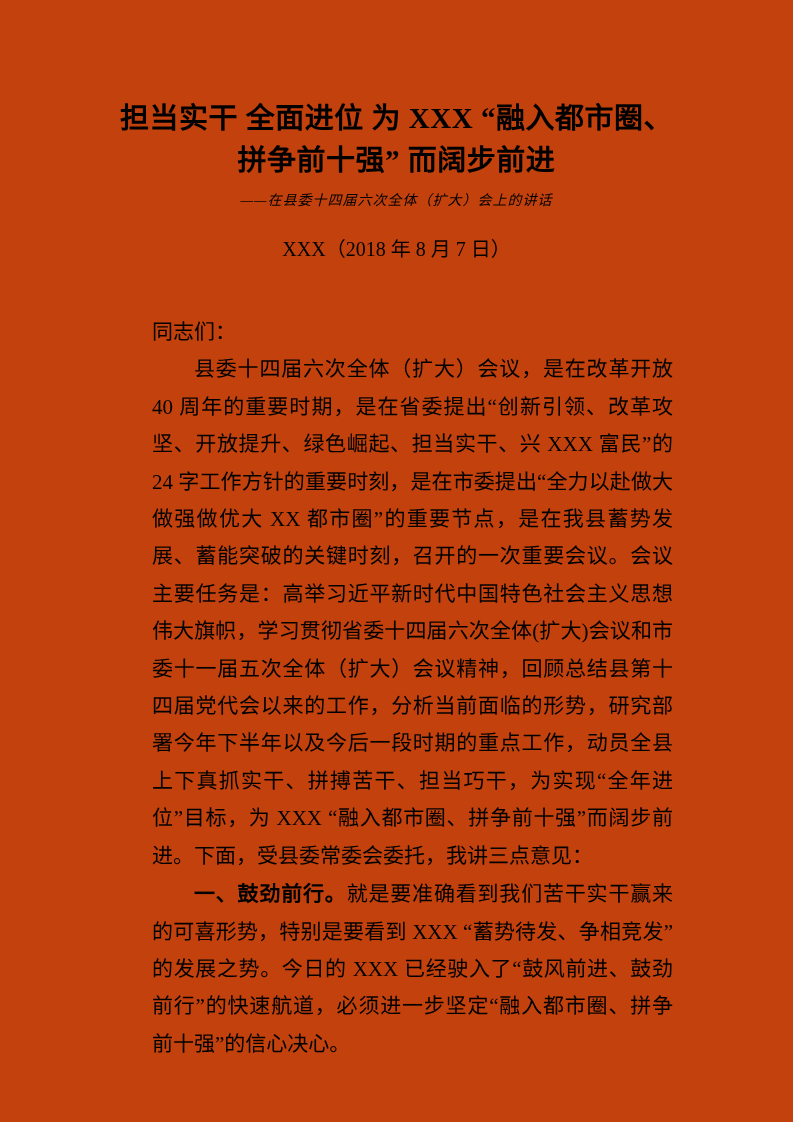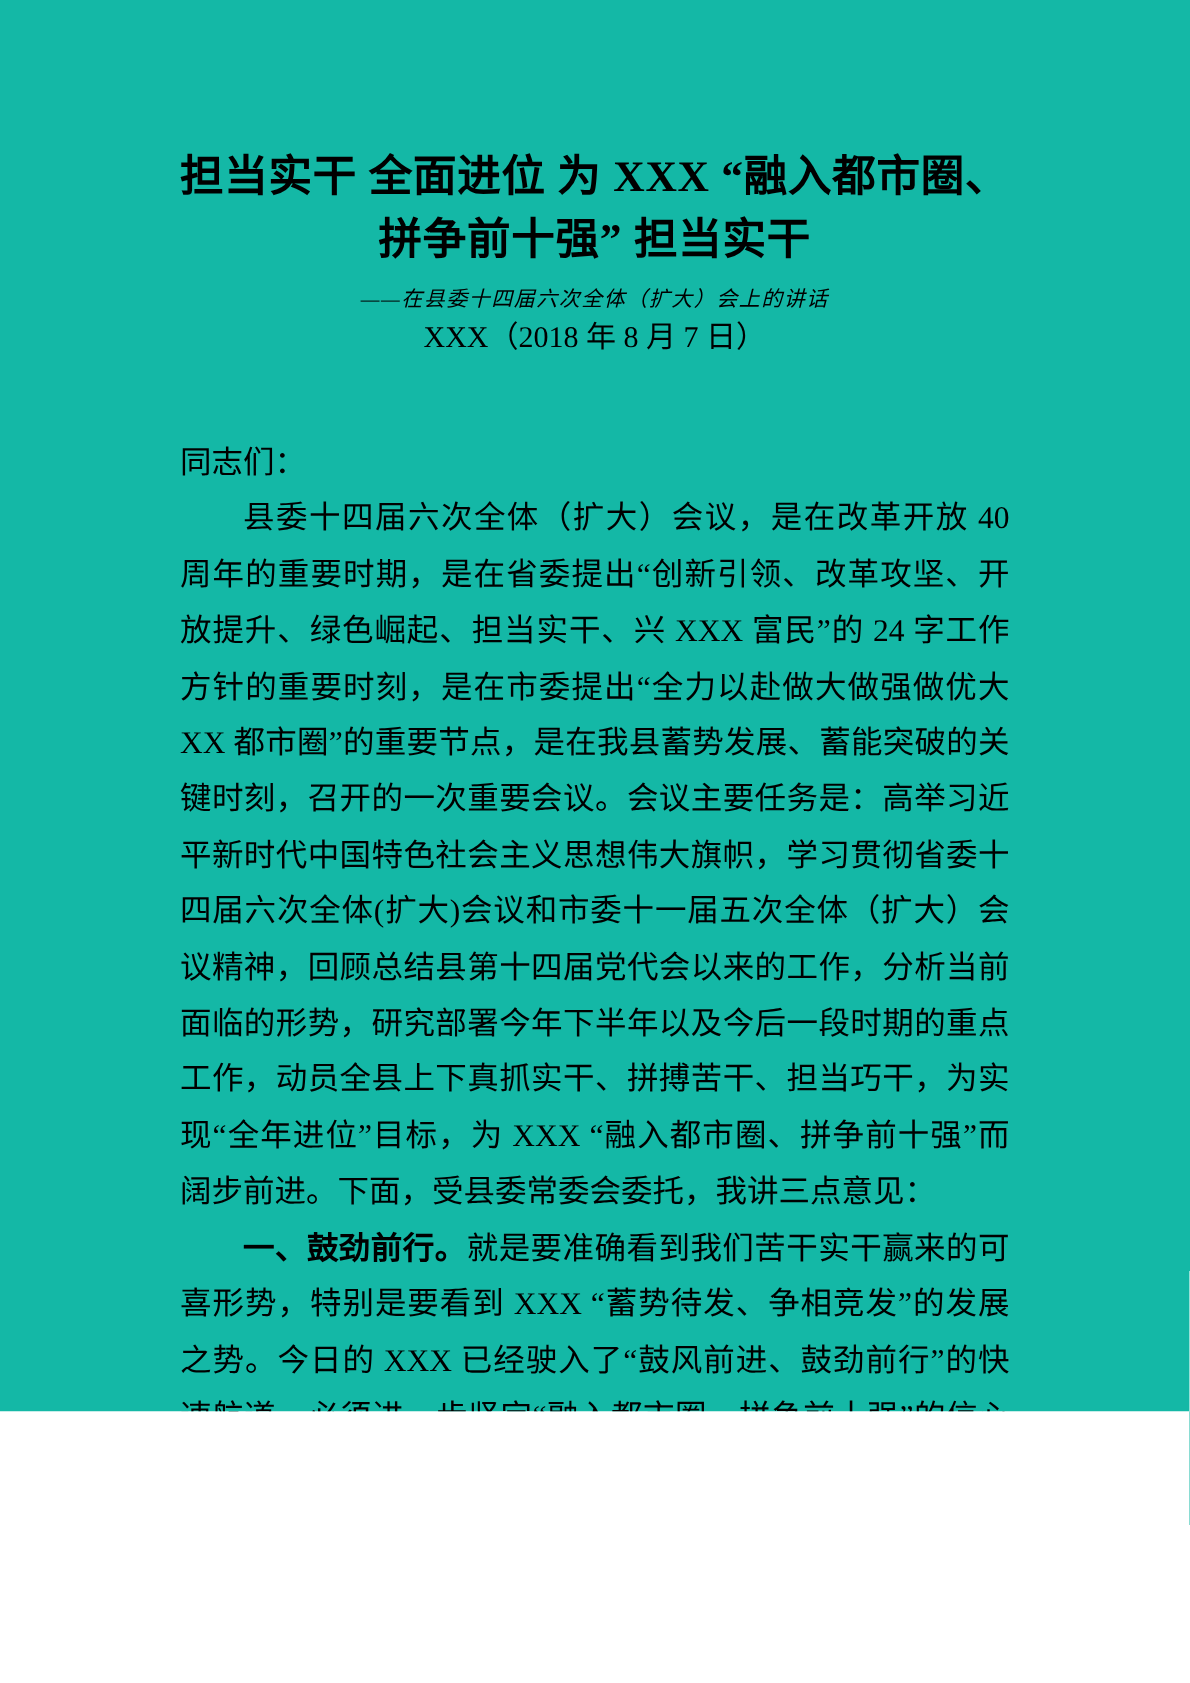--- a/index.html
+++ b/index.html
@@ -3,22 +3,22 @@
 <meta charset="utf-8">
 <style>
   html, body {
     margin: 0;
     padding: 0;
     background: #ffffff;
   }
   .page {
     position: relative;
     width: 793px;
-    height: 941px;
-    background: #14b8a6;
+    height: 1122px;
+    background: #c2410c;
     color: #000000;
     font-family: "Liberation Serif", "DejaVu Serif", serif;
     overflow: hidden;
   }
   .content {
     position: absolute;
     left: 120px;
     top: 0;
     width: 553px;
   }
@@ -32,27 +32,28 @@
   }
   .doc-subtitle {
     margin: 8px 0 0 0;
     text-align: center;
     font-size: 14px;
     line-height: 24px;
     font-style: italic;
     letter-spacing: 1px;
   }
   .doc-byline {
-    margin: 0 0 0 0;
+    margin: 24px 0 0 0;
     text-align: center;
     font-size: 20px;
     line-height: 24px;
   }
   .doc-body {
     margin-top: 53px;
+    margin-left: 32px;
   }
   .doc-body p {
     margin: 0;
     font-size: 21px;
     line-height: 37.4px;
     text-align: justify;
     text-justify: inter-ideograph;
   }
   p.salutation {
     text-indent: 0;
@@ -66,21 +67,21 @@
   }
 </style>
 </head>
 <body>
 
 <div class="page">
   <div class="content">
 
     <h1 class="doc-title">
       <span>担当实干 全面进位 为 XXX “融入都市圈、</span><br>
-      <span>拼争前十强” 担当实干</span>
+      <span>拼争前十强” 而阔步前进</span>
     </h1>
 
     <div class="doc-subtitle">——在县委十四届六次全体（扩大）会上的讲话</div>
 
     <div class="doc-byline">XXX（2018 年 8 月 7 日）</div>
 
     <div class="doc-body">
       <p class="salutation">同志们：</p>
 
       <p class="para">县委十四届六次全体（扩大）会议，是在改革开放 40 周年的重要时期，是在省委提出“创新引领、改革攻坚、开放提升、绿色崛起、担当实干、兴 XXX 富民”的 24 字工作方针的重要时刻，是在市委提出“全力以赴做大做强做优大 XX 都市圈”的重要节点，是在我县蓄势发展、蓄能突破的关键时刻，召开的一次重要会议。会议主要任务是：高举习近平新时代中国特色社会主义思想伟大旗帜，学习贯彻省委十四届六次全体(扩大)会议和市委十一届五次全体（扩大）会议精神，回顾总结县第十四届党代会以来的工作，分析当前面临的形势，研究部署今年下半年以及今后一段时期的重点工作，动员全县上下真抓实干、拼搏苦干、担当巧干，为实现“全年进位”目标，为 XXX “融入都市圈、拼争前十强”而阔步前进。下面，受县委常委会委托，我讲三点意见：</p>

